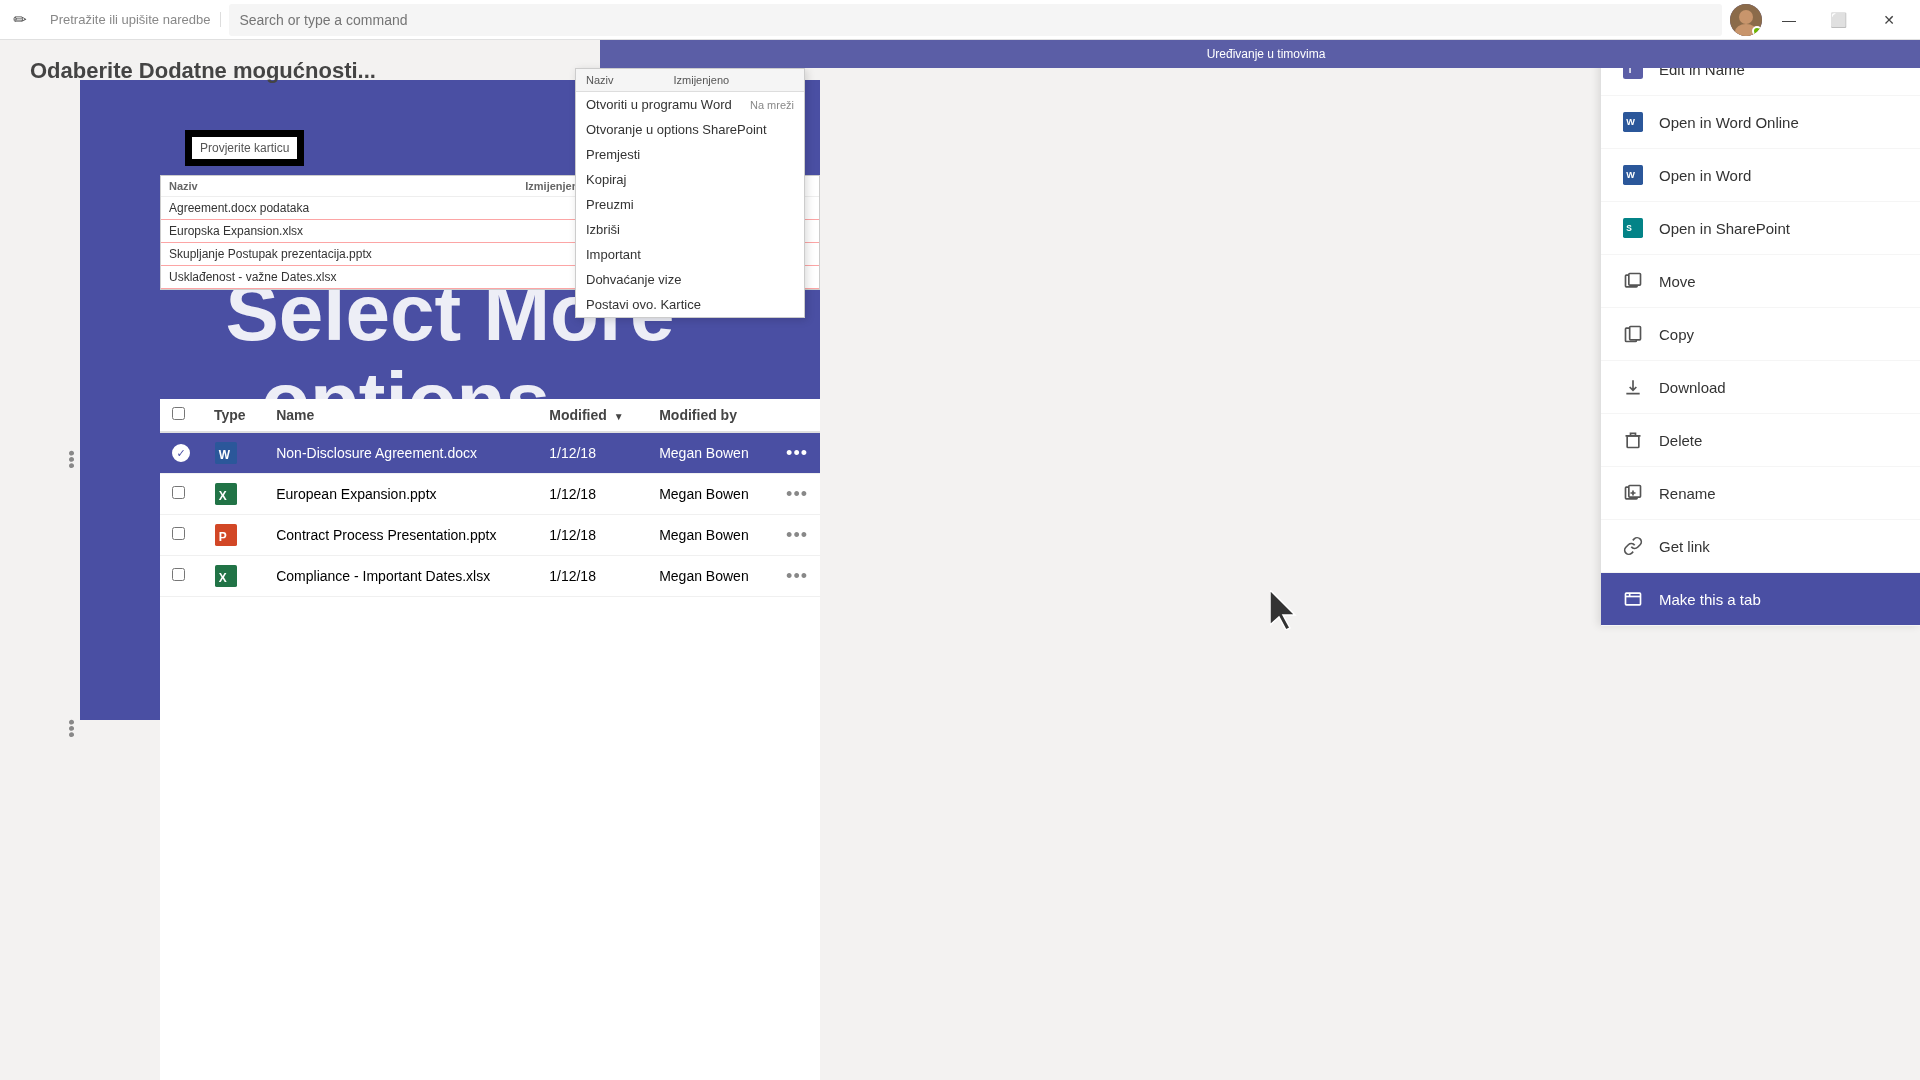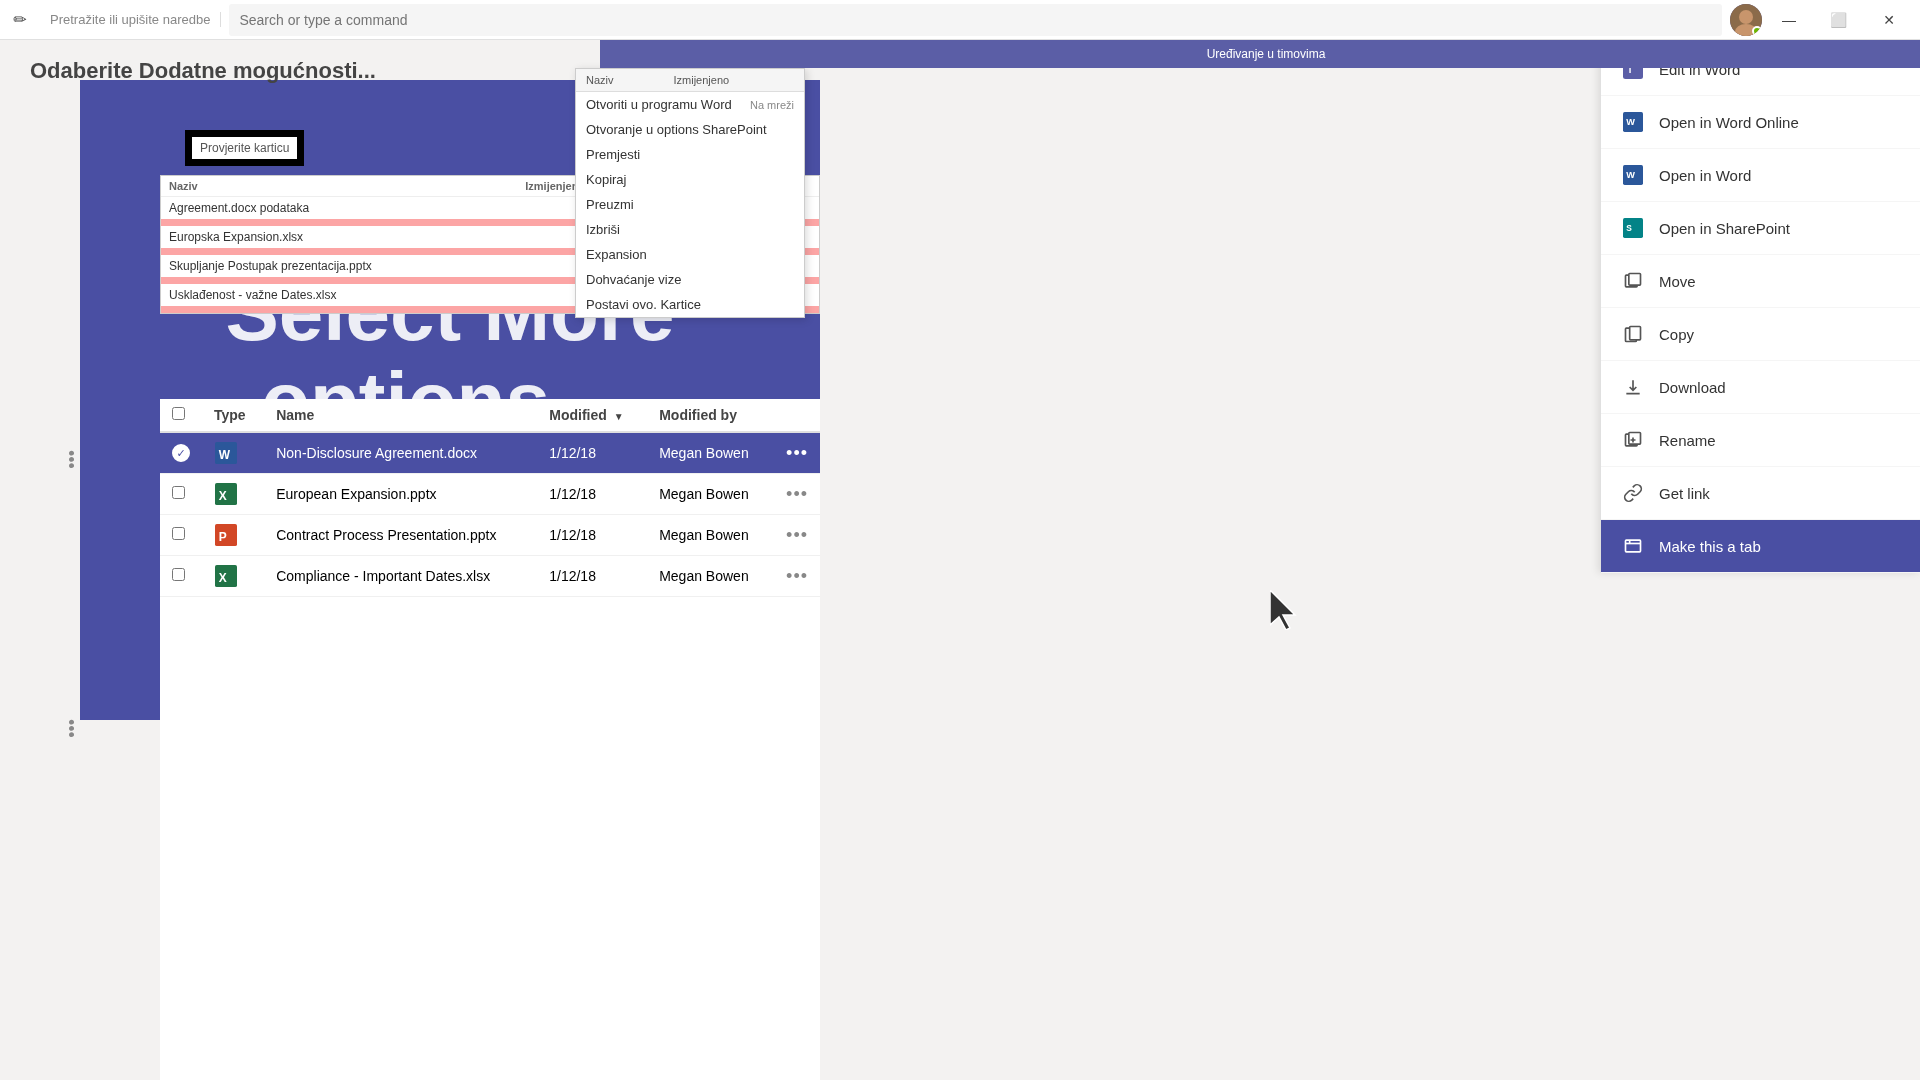--- a/index.html
+++ b/index.html
@@ -73,21 +73,21 @@
     .cm-right-icon { width: 24px; height: 24px; display: flex; align-items: center; justify-content: center; font-size: 18px; color: #555; flex-shrink: 0; }
     .cm-right-label { font-size: 15px; }
 
     
     .bs-filelist {
       position: absolute; top: 175px; left: 160px; right: 1100px;
       background: #fff; border: 1px solid #ccc; z-index: 10;
     }
     .bs-filelist table { width: 100%; font-size: 12px; border-collapse: collapse; }
     .bs-filelist th { color: #666; font-size: 11px; padding: 4px 8px; text-align: left; border-bottom: 1px solid #eee; }
-    .bs-filelist td { padding: 4px 8px; border-bottom: 7px solid #fca5a5; color: #333; }
+    .bs-filelist td { padding: 4px 8px; border-bottom: 1px solid #fca5a5; color: #333; }
 
   </style>
 </head>
 <body>
 
 <div class="title-bar">
   <div class="title-bar-edit-icon">✏</div>
   <span class="title-bar-hint">Pretražite ili upišite naredbe</span>
   <div class="title-bar-input-area">
     <input class="title-bar-search" type="text" placeholder="Search or type a command" style="">
@@ -137,21 +137,21 @@
   <div class="cm-item">
       <span>Kopiraj</span>
     </div>
   <div class="cm-item">
       <span>Preuzmi</span>
     </div>
   <div class="cm-item">
       <span>Izbriši</span>
     </div>
   <div class="cm-item">
-      <span>Expansion</span>
+      <span>Important</span>
     </div>
   <div class="cm-item">
       <span>Dohvaćanje vize</span>
     </div>
   <div class="cm-item">
       <span>Postavi ovo. Kartice</span>
     </div>
 </div>
 
 <div class="bs-filelist" style="top:175px;">
@@ -281,21 +281,21 @@
 </div>
 
 <div class="context-menu-right" id="right-context-menu">
 <div class="cm-right-item">
     <span class="cm-right-icon">
         <svg width="20" height="20" viewBox="0 0 24 24">
           <rect width="24" height="24" rx="3" fill="#5b5ea6"></rect>
           <text x="5" y="17" fill="white" font-size="11" font-weight="bold">T</text>
         </svg>
       </span>
-    <span class="cm-right-label">Edit in Word</span>
+    <span class="cm-right-label">Edit in Name</span>
   </div>
     <div class="cm-right-item">
     <span class="cm-right-icon">
         <svg width="20" height="20" viewBox="0 0 24 24">
           <rect width="24" height="24" rx="2" fill="#2b579a"></rect>
           <text x="4" y="16" fill="white" font-size="11" font-weight="bold">W</text>
         </svg>
       </span>
     <span class="cm-right-label">Open in Word Online</span>
   </div>
@@ -335,20 +335,29 @@
       </span>
     <span class="cm-right-label">Copy</span>
   </div>
     <div class="cm-right-item">
     <span class="cm-right-icon">
         <svg width="20" height="20" viewBox="0 0 24 24" fill="none" stroke="#555" stroke-width="2">
           <path d="M12 4v12M8 12l4 4 4-4M4 20h16"></path>
         </svg>
       </span>
     <span class="cm-right-label">Download</span>
+  </div>
+    <div class="cm-right-item">
+    <span class="cm-right-icon">
+        <svg width="20" height="20" viewBox="0 0 24 24" fill="none" stroke="#555" stroke-width="2">
+          <rect x="5" y="7" width="14" height="14" rx="1"></rect>
+          <path d="M3 7h18M9 7V4h6v3"></path>
+        </svg>
+      </span>
+    <span class="cm-right-label">Delete</span>
   </div>
     <div class="cm-right-item">
     <span class="cm-right-icon">
         <svg width="20" height="20" viewBox="0 0 24 24" fill="none" stroke="#555" stroke-width="2">
           <rect x="3" y="5" width="14" height="14" rx="1"></rect>
           <rect x="7" y="3" width="14" height="14" rx="1" fill="white" stroke="#555"></rect>
           <path d="M9 12h6M12 9v6"></path>
         </svg>
       </span>
     <span class="cm-right-label">Rename</span>

